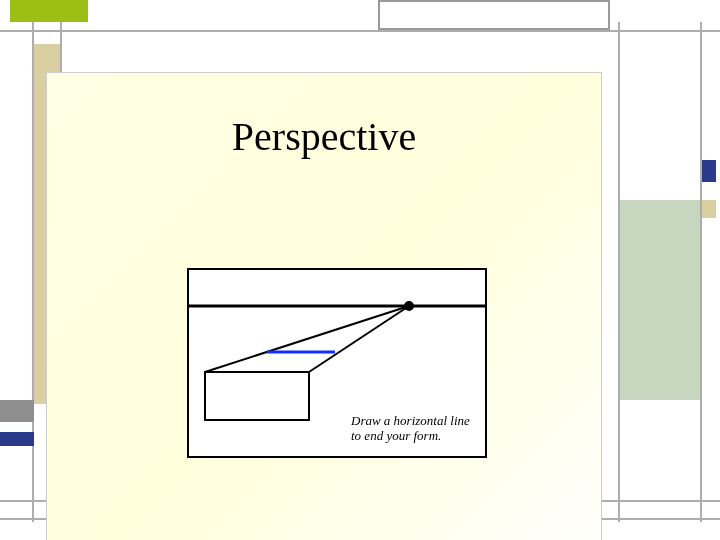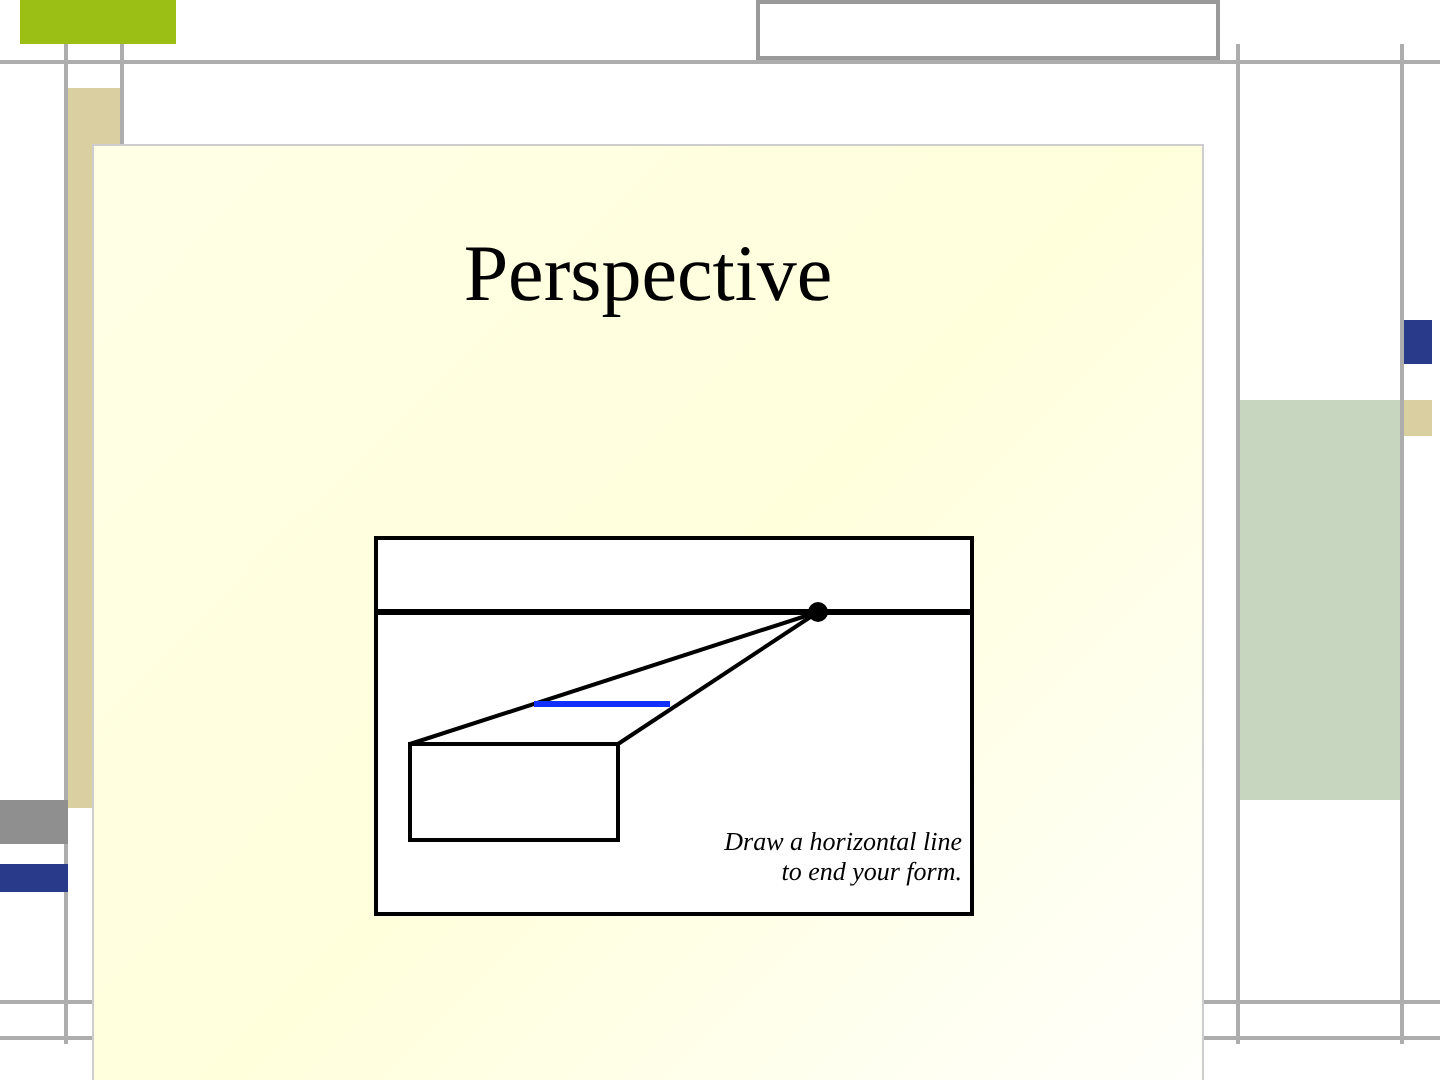--- a/index.html
+++ b/index.html
@@ -90,21 +90,21 @@
   .caption {
     position: absolute;
     left: 162px;
     top: 144px;
     width: 130px;
     font-family: "Times New Roman", Times, serif;
     font-style: italic;
     font-size: 13px;
     line-height: 1.15;
     color: #000;
-    text-align: right;
+    text-align: left;
   }
 </style>
 </head>
 <body>
 
 <div class="stage">
 
   <div class="bar hline-top"></div>
   <div class="bar olive-top"></div>
   <div class="bar grey-box-top"></div>

